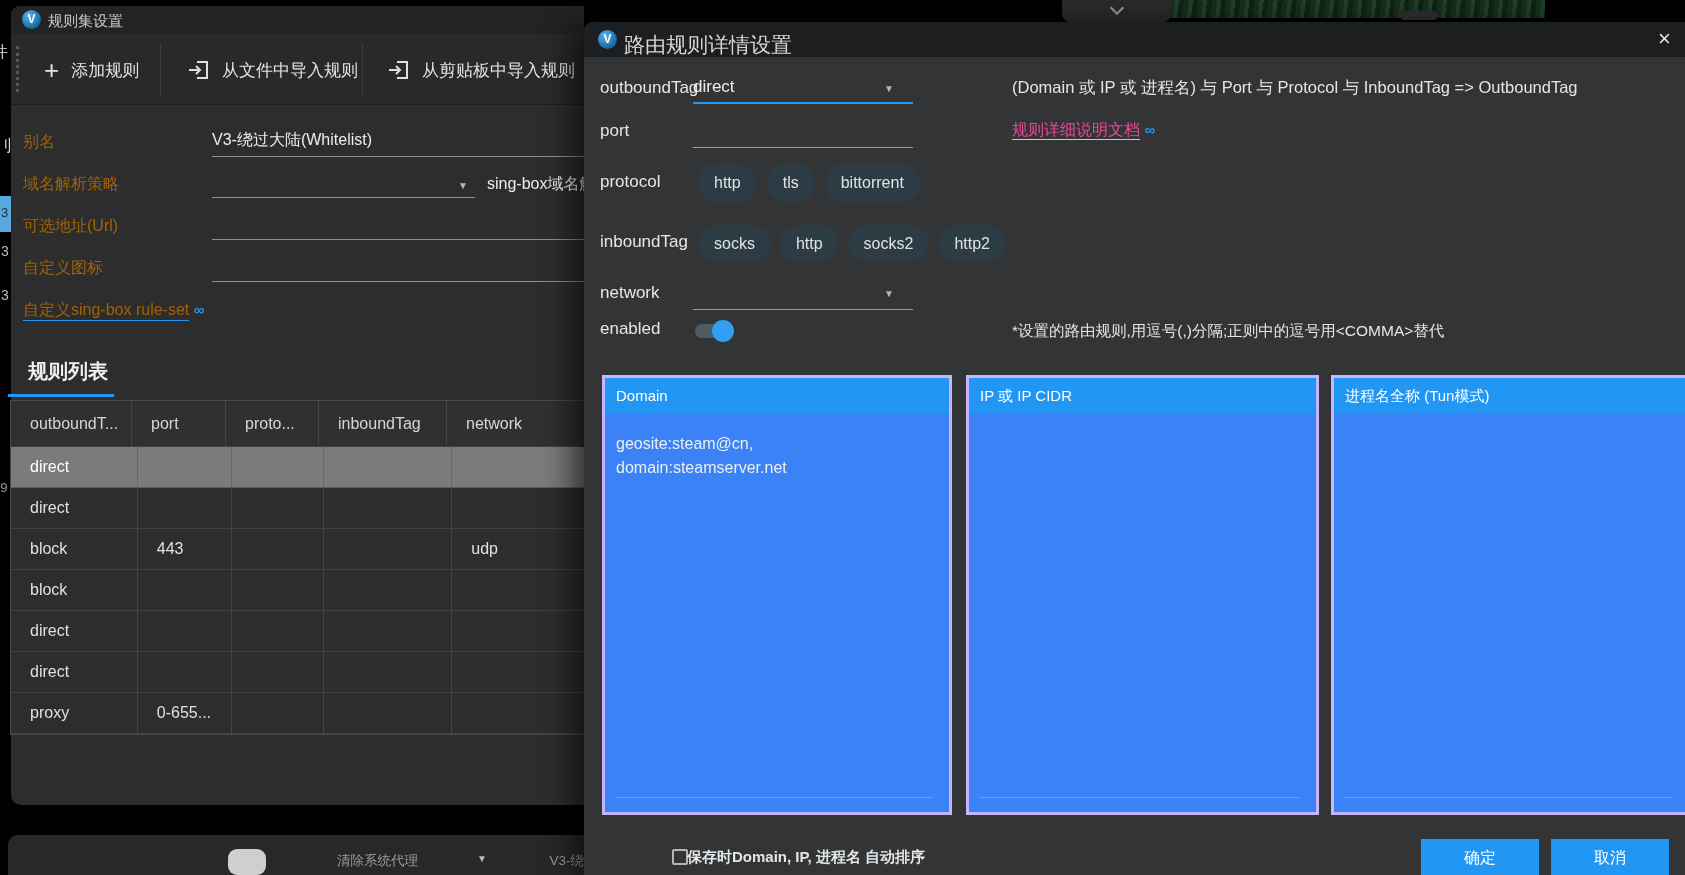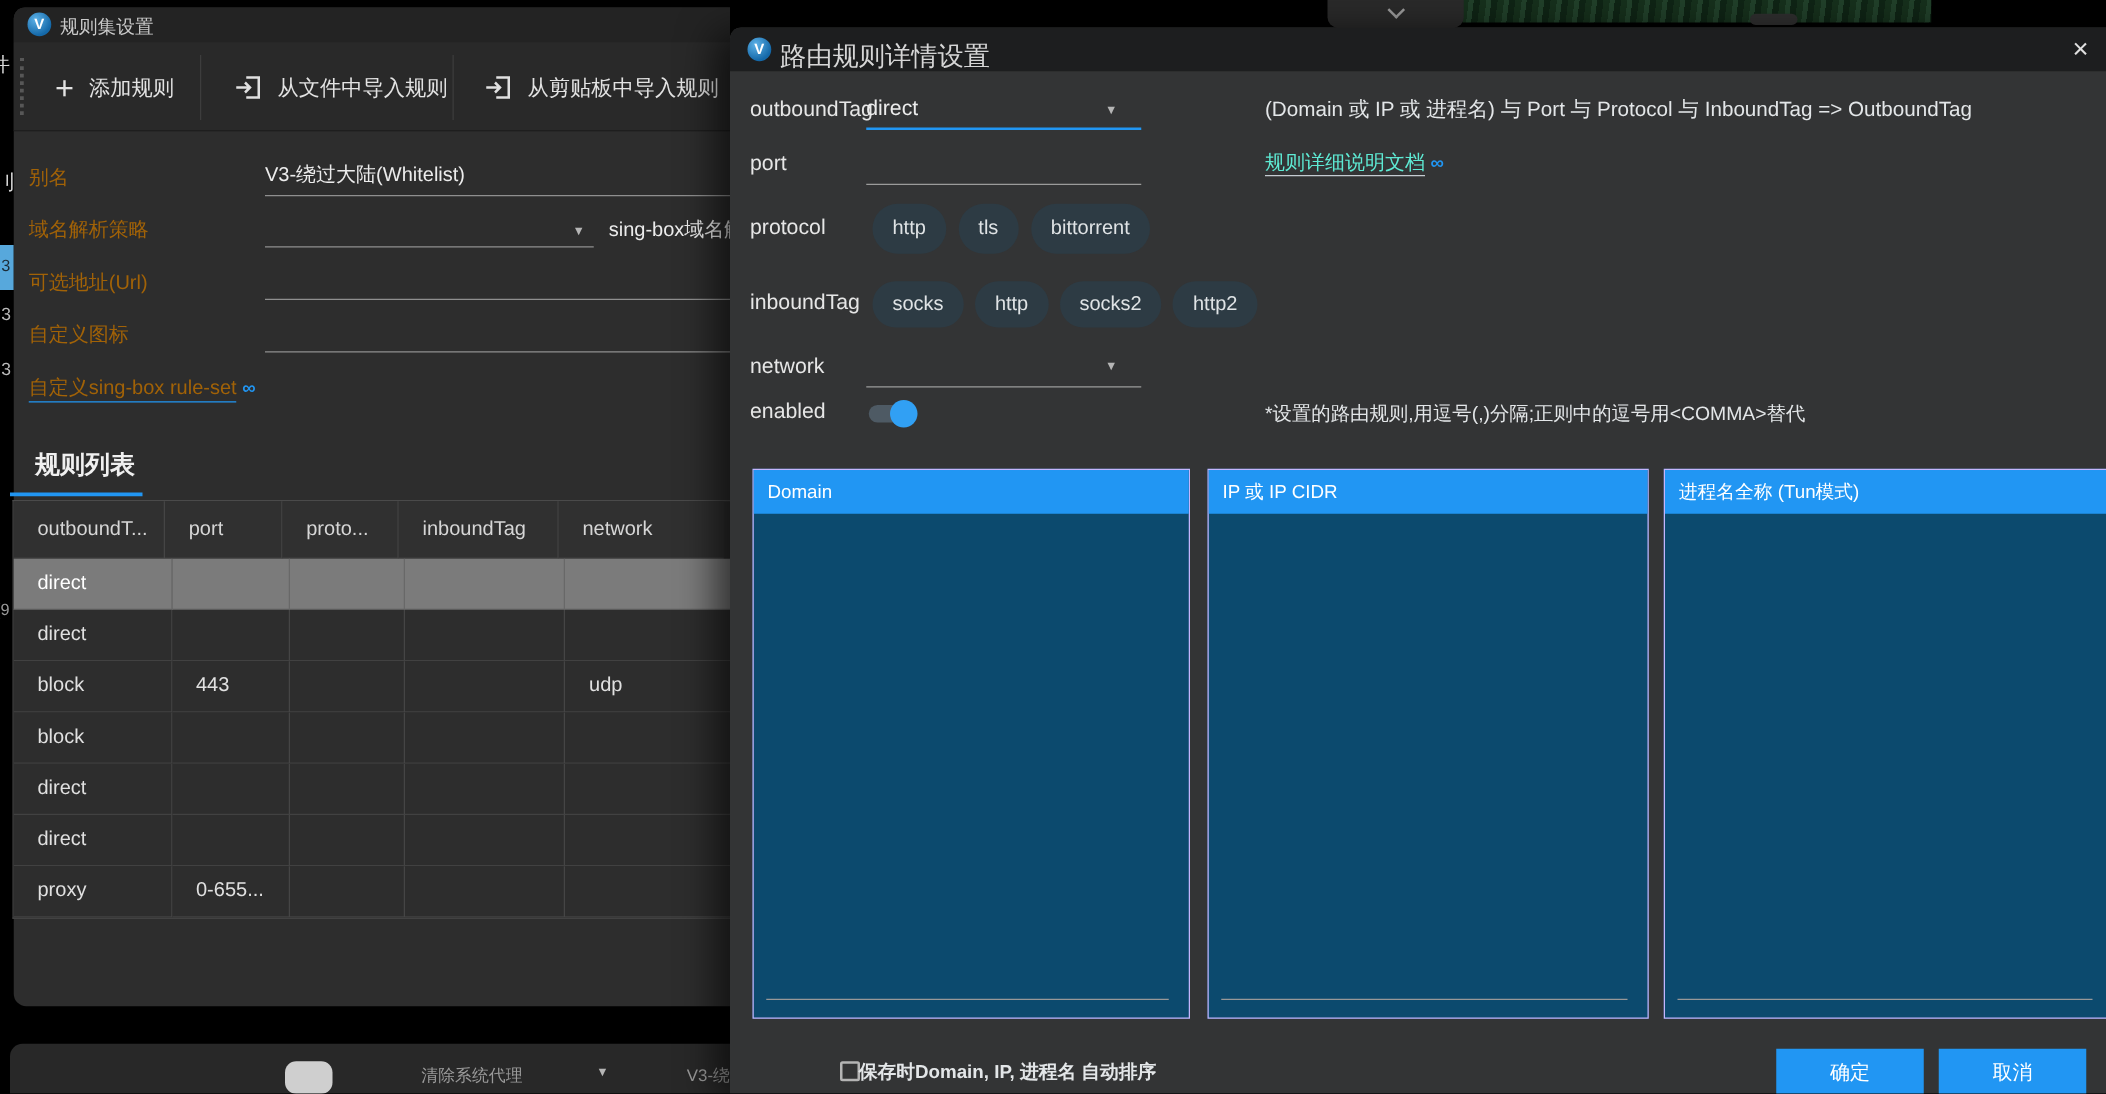--- a/index.html
+++ b/index.html
@@ -29,21 +29,21 @@
   .trow.sel .tcell{background:#7b7b7b;color:#fff;border-right-color:#686868;border-bottom-color:#5c5c5c;}
   
   #dialog{background:#333435;border-radius:9px 0 0 0;box-shadow:-12px 4px 30px rgba(0,0,0,.6);overflow:hidden;}
   .dtitle{background:#1d1e1f;border-radius:9px 0 0 0;}
   .dlabel{font-size:17px;color:#e6e6e6;}
   .chips{display:flex;align-items:center;}
   .chip{background:#2d3b44;color:#dfe3e5;border-radius:20px;font-size:16px;display:flex;
         align-items:center;justify-content:center;padding:0 16px;cursor:pointer;}
   .blueline{border-bottom:2px solid #2196f3;height:0;}
   .grayline{border-bottom:1px solid #9b9b9b;height:0;}
-  .panel{border:1px solid #c4b5fd;box-sizing:border-box;background:#0c4a6e;}
+  .panel{border:3px solid #c4b5fd;box-sizing:border-box;background:#3b82f6;}
   .phead{background:#2196f3;color:#fff;font-size:15px;line-height:35px;height:35px;padding-left:11px;
          white-space:nowrap;overflow:hidden;}
   .pline{position:absolute;left:10px;right:16px;bottom:14px;border-top:1px solid #989898;}
   .btn{background:#2196f3;color:#fff;font-size:16px;display:flex;align-items:center;justify-content:center;cursor:pointer;}
   .linkline{border-bottom:1px solid #c5ccd2;padding-bottom:1px;}
   .inf{color:#2196f3;font-weight:bold;font-size:15px;}
   .frag{color:#9a9a9a;font-size:13.5px;white-space:nowrap;}
   .chevco{display:inline-block;width:8px;height:8px;border-right:2px solid #9a9a9a;border-bottom:2px solid #9a9a9a;transform:rotate(45deg);}
 </style>
 </head>
@@ -194,21 +194,21 @@
     <div class="abs dlabel txt" style="left:16px;top:56px;">outboundTag</div>
     <div class="abs fvalue txt" style="left:109px;top:55px;font-size:17px;">direct</div>
     <div class="abs chev" style="left:300px;top:61px;">▼</div>
     <div class="abs blueline" style="left:109px;top:80px;width:220px;"></div>
     <div class="abs txt" style="left:428px;top:55px;font-size:16.5px;color:#e3e6e8;">(Domain 或 IP 或 进程名) 与 Port 与 Protocol 与 InboundTag =&gt; OutboundTag</div>
 
     <div class="abs dlabel txt" style="left:16px;top:99px;">port</div>
     <div class="abs fvalue txt" style="left:109px;top:98px;"></div>
     <div class="abs grayline" style="left:109px;top:125px;width:220px;"></div>
     <div class="abs" style="left:428px;top:98px;">
-      <span class="txt linkline" style="font-size:16px;color:#5eead4;">规则详细说明文档</span>
+      <span class="txt linkline" style="font-size:16px;color:#ec4899;">规则详细说明文档</span>
       <span class="inf"> ∞</span>
     </div>
 
     <div class="abs dlabel txt" style="left:16px;top:150px;">protocol</div>
     <div class="abs chips" style="left:114px;top:141px;height:40px;gap:10px;">
       <div class="chip" style="height:40px;">http</div>
       <div class="chip" style="height:40px;">tls</div>
       <div class="chip" style="height:40px;">bittorrent</div>
     </div>
 
@@ -227,20 +227,24 @@
 
     <div class="abs dlabel txt" style="left:16px;top:297px;">enabled</div>
     <div class="abs" style="left:111px;top:301px;width:40px;height:16px;">
       <div class="abs" style="left:0;top:1px;width:36px;height:14px;border-radius:7px;background:#4e5a64;"></div>
       <div class="abs" style="left:17px;top:-3px;width:22px;height:22px;border-radius:50%;background:#31a0f4;"></div>
     </div>
     <div class="abs txt" style="left:428px;top:299px;font-size:15.5px;color:#e3e6e8;">*设置的路由规则,用逗号(,)分隔;正则中的逗号用&lt;COMMA&gt;替代</div>
 
     <div class="abs panel" style="left:18px;top:353px;width:350px;height:440px;">
       <div class="phead">Domain</div>
+      <div class="abs" style="left:11px;top:54px;right:8px;font-size:16px;line-height:24px;color:#eceeef;">
+        <div>geosite:steam@cn,</div>
+        <div>domain:steamserver.net</div>
+      </div>
       <div class="pline"></div>
     </div>
 
     <div class="abs panel" style="left:382px;top:353px;width:353px;height:440px;">
       <div class="phead">IP 或 IP CIDR</div>
       <div class="abs" style="left:11px;top:54px;right:8px;font-size:16px;color:#eceeef;">
         <div></div>
       </div>
       <div class="pline"></div>
     </div>

